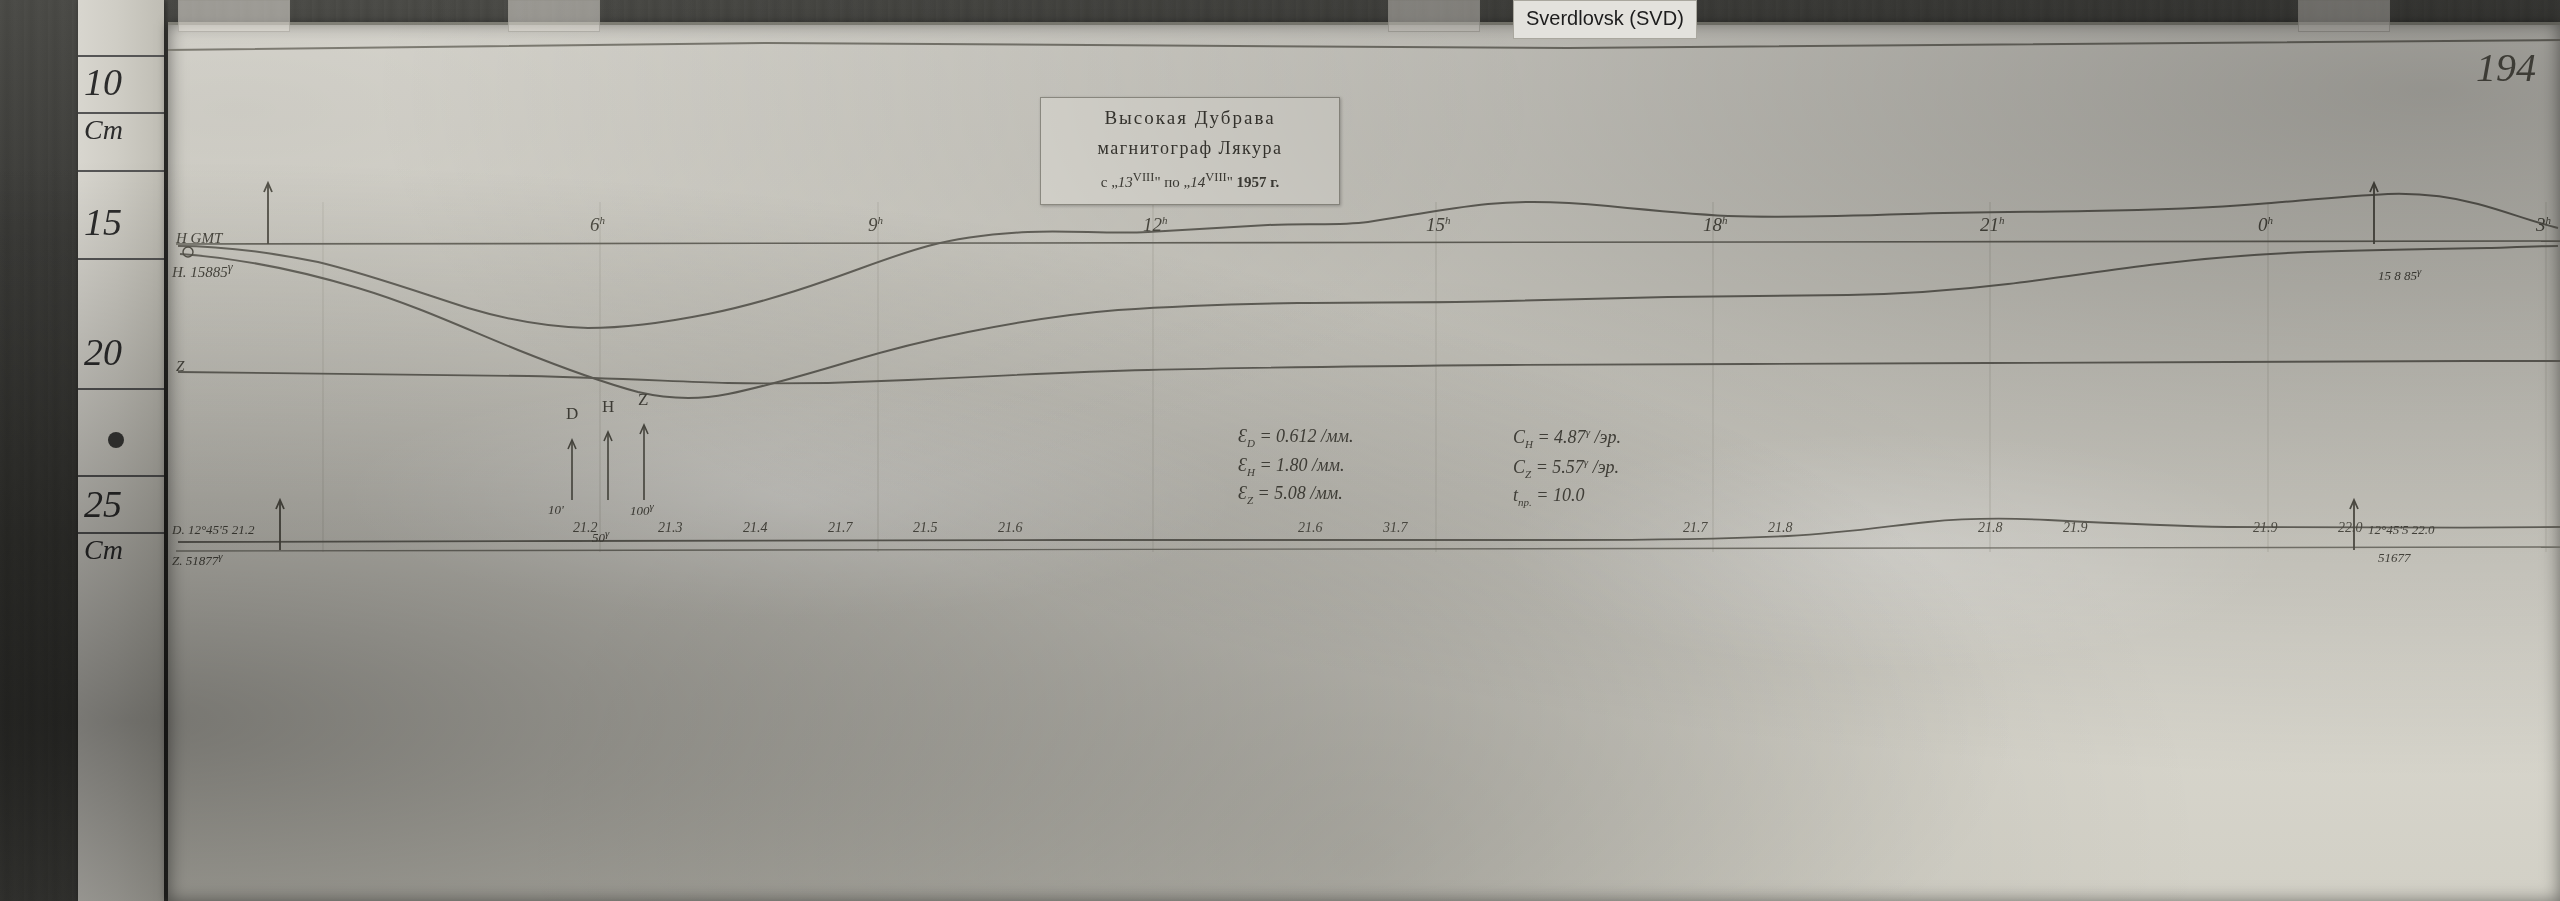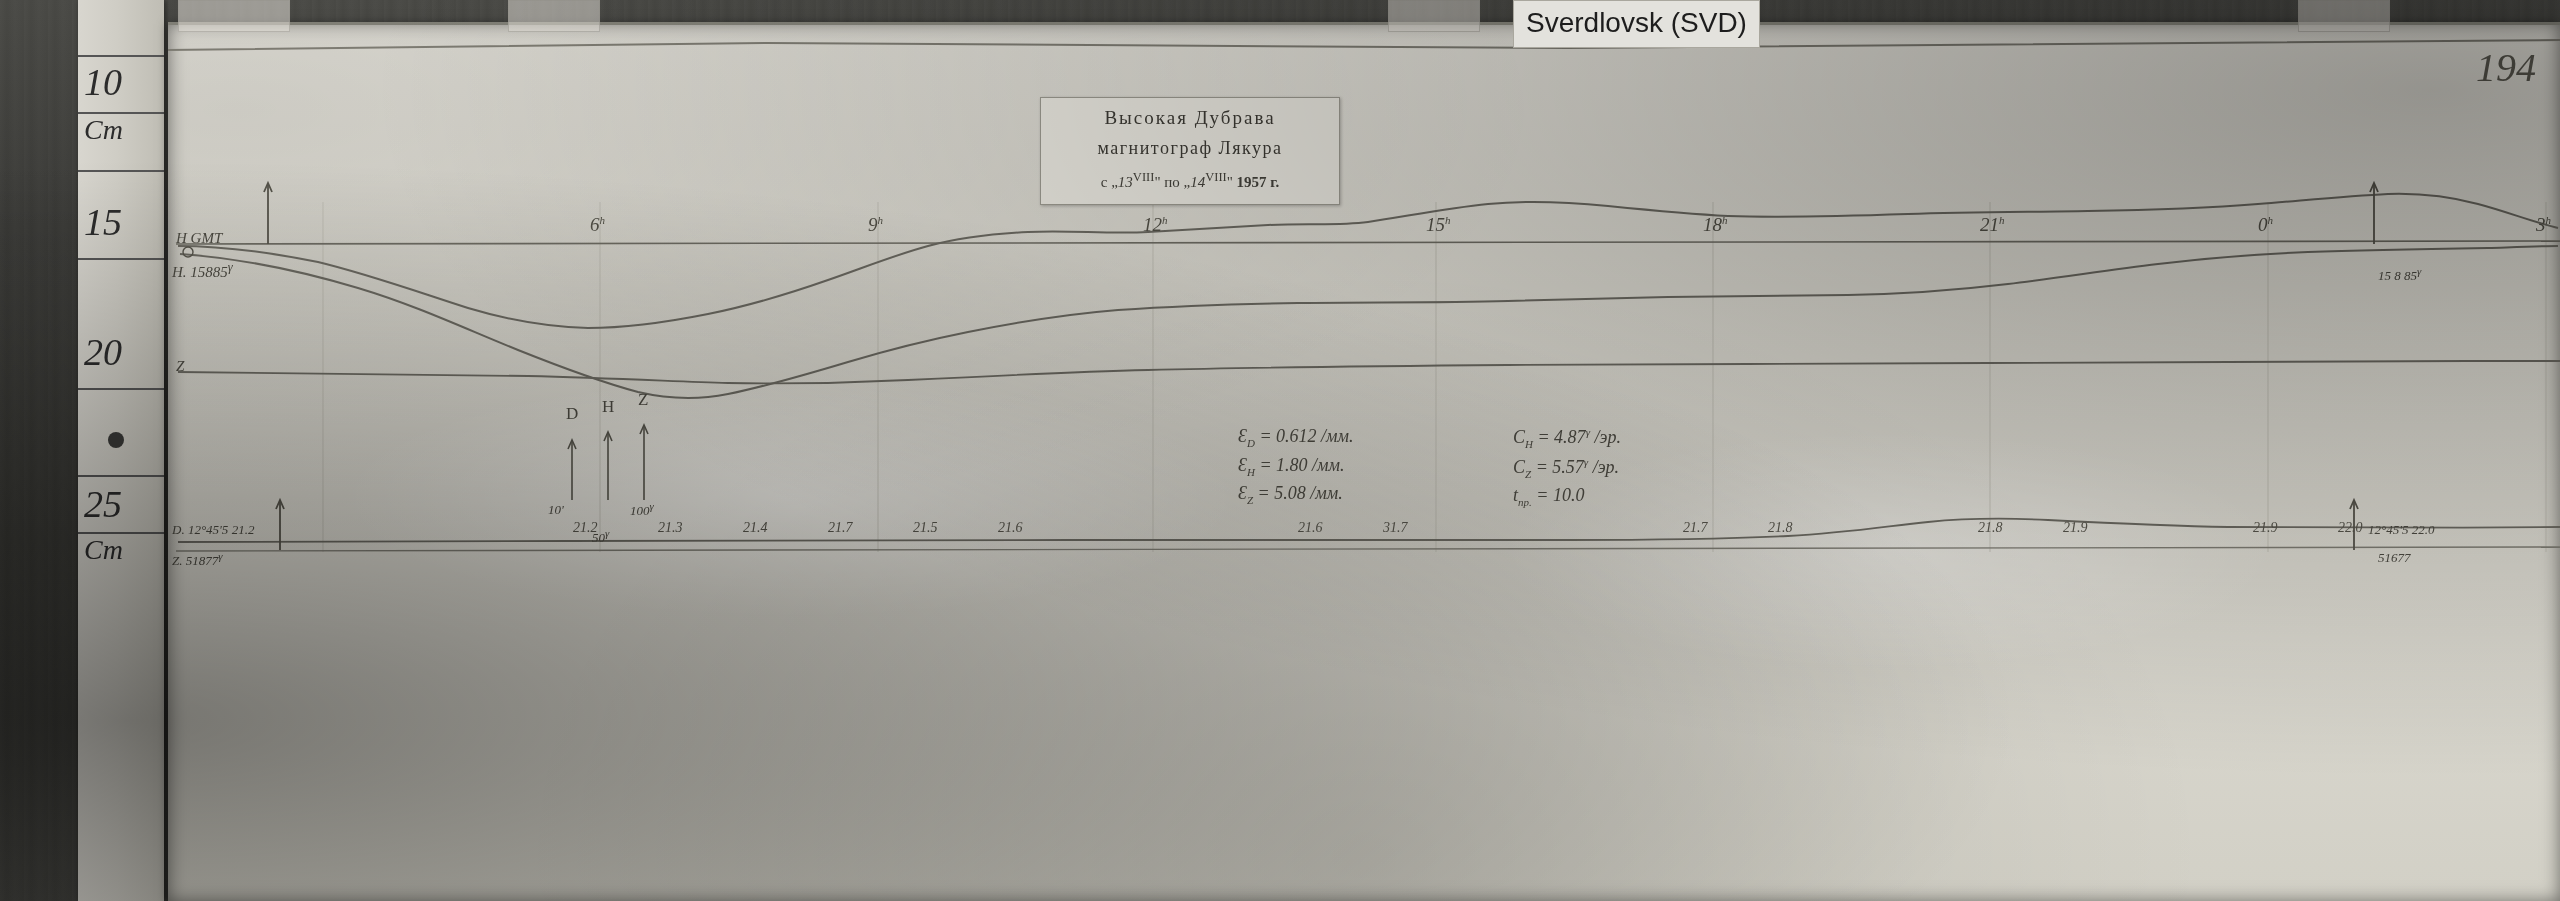--- a/index.html
+++ b/index.html
@@ -153,21 +153,21 @@
   .titlebox .l3 b { font-weight: bold; }
   
   .ovl {
     position: absolute;
     left: 1513px;
     top: 0px;
     background: #e3e2dd;
     border: 1px solid #a9a79e;
     padding: 6px 12px 8px 12px;
     font-family: "Liberation Sans", sans-serif;
-    font-size: 28px;
+    font-size: 20px;
     color: #1d1d1d;
   }
   
   .hw {
     position: absolute;
     font-family: "Liberation Serif", serif;
     font-style: italic;
     color: #4a4840;
     white-space: nowrap;
   }

